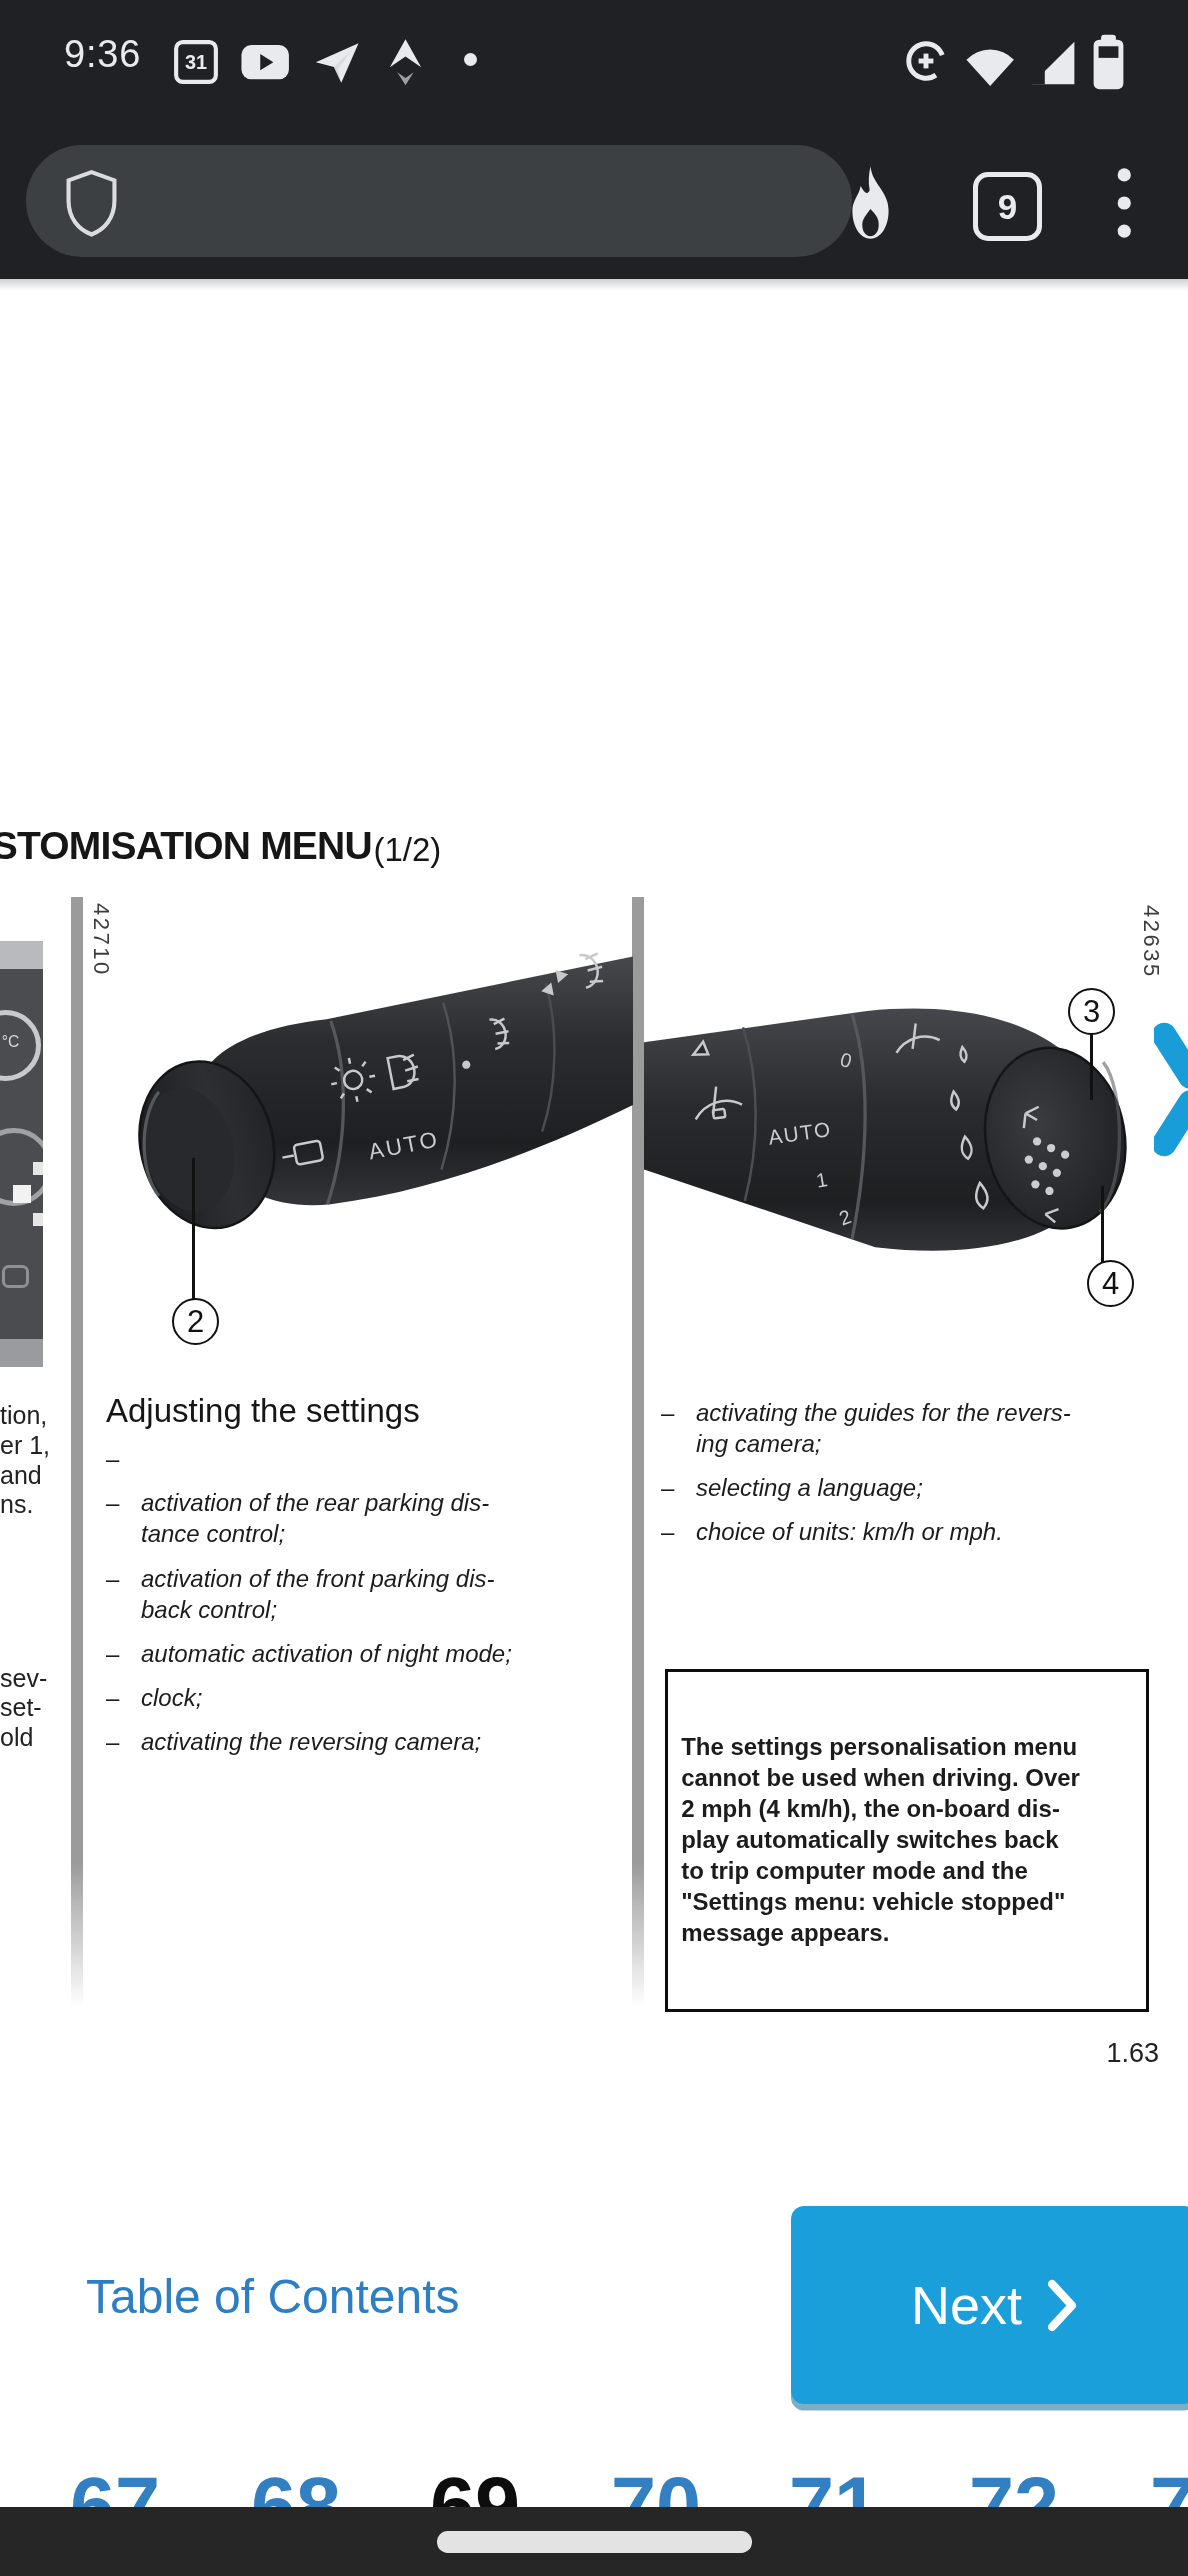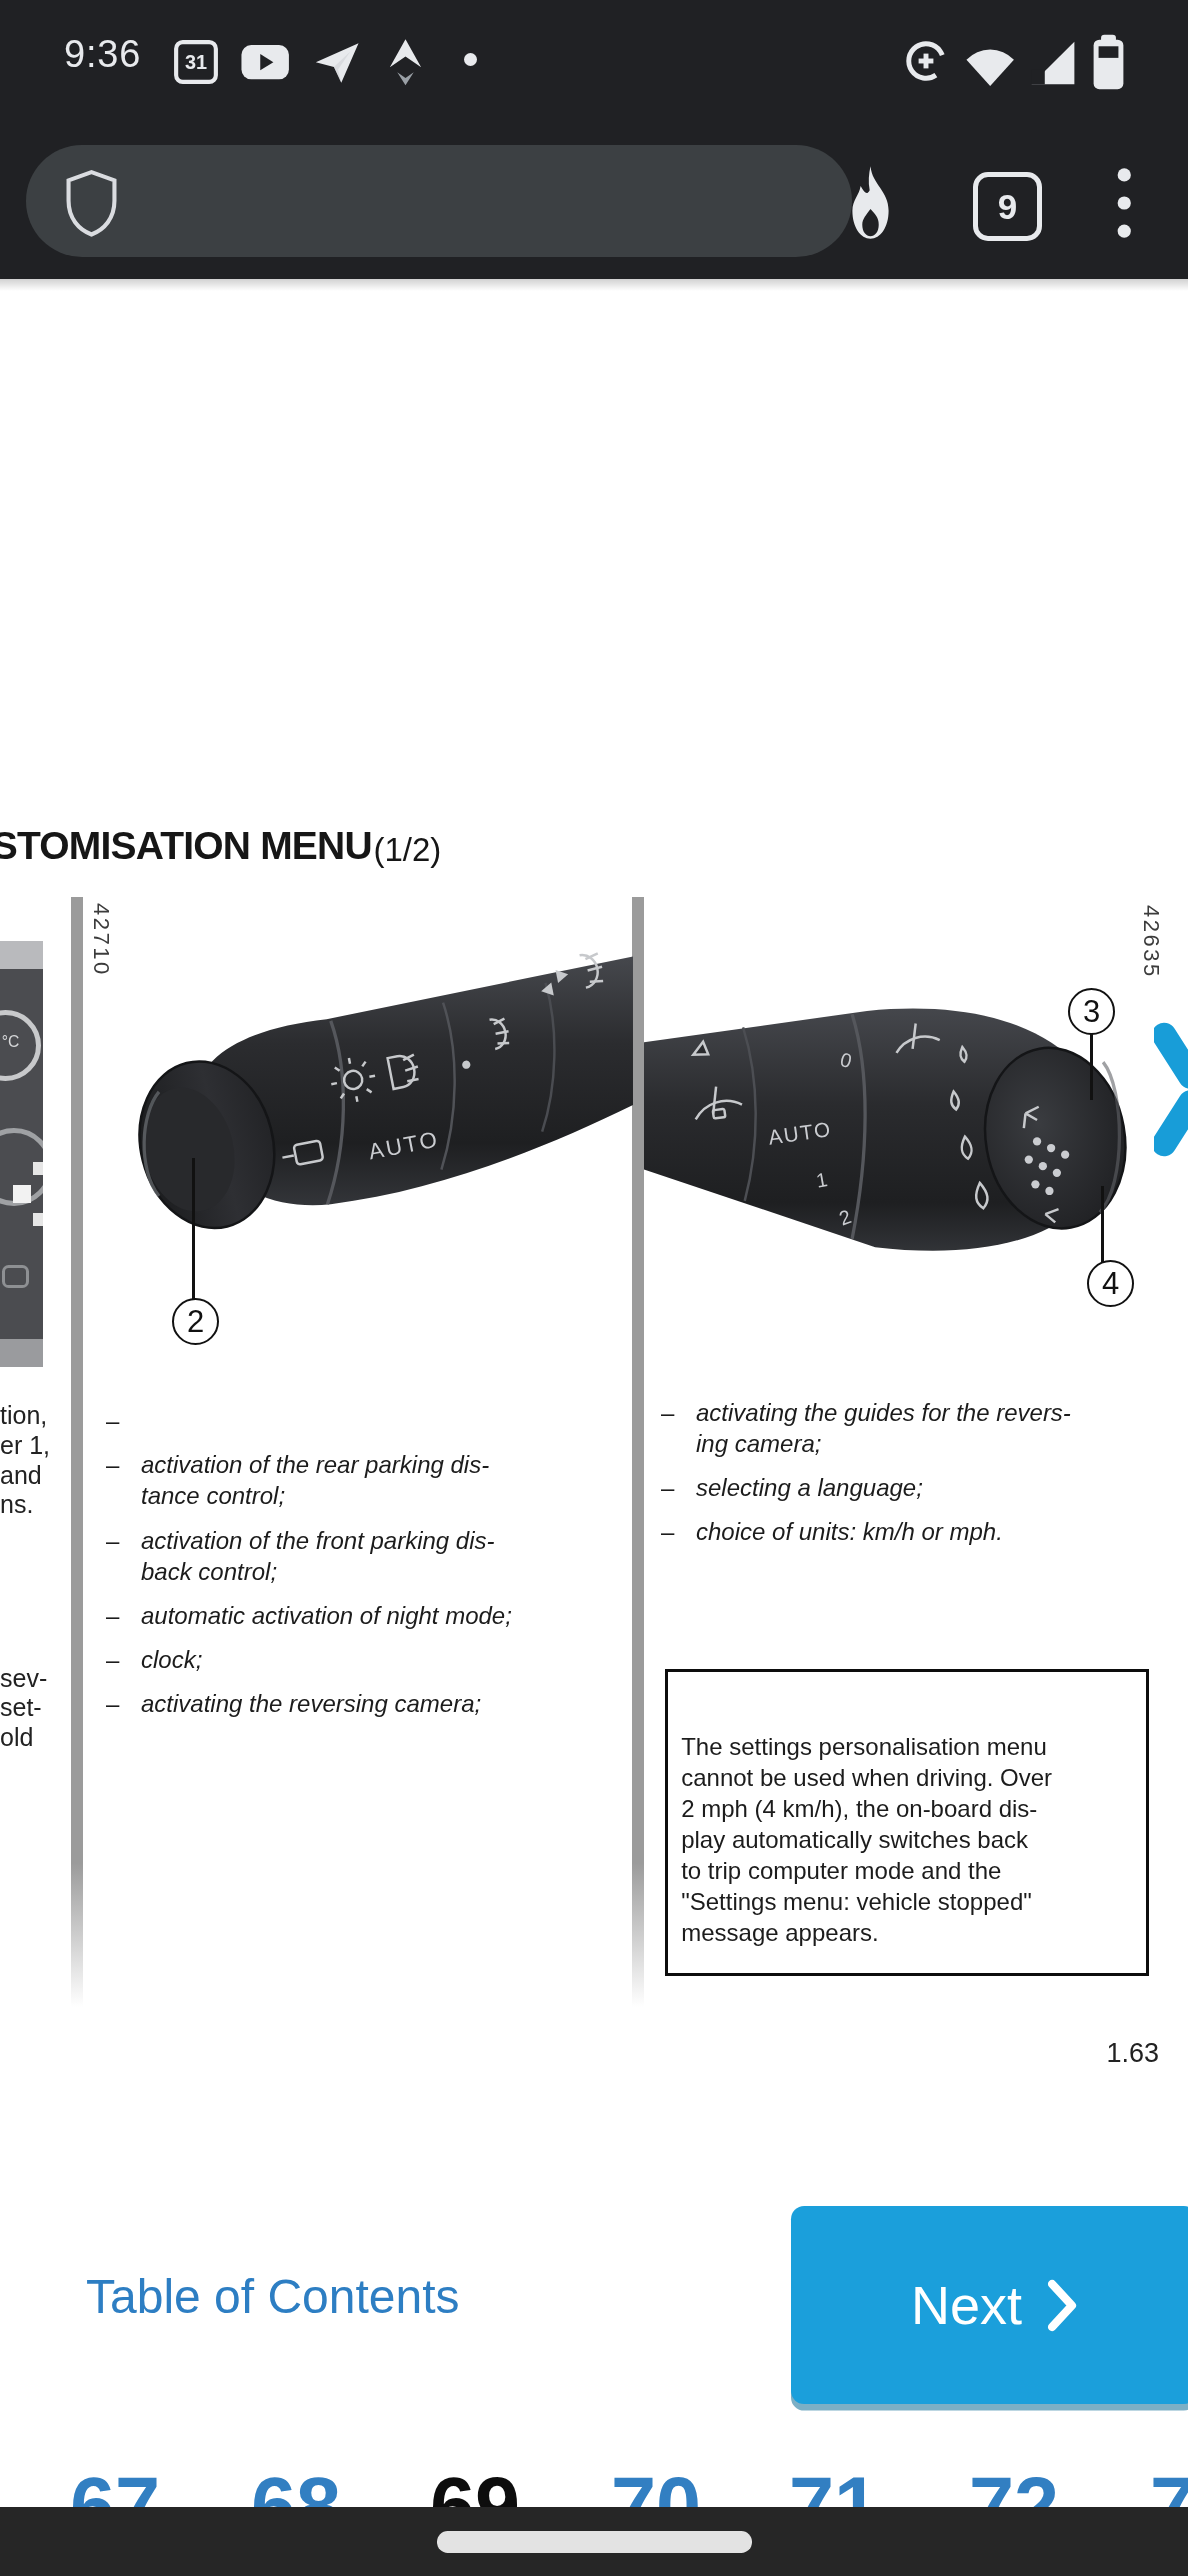--- a/index.html
+++ b/index.html
@@ -52,21 +52,21 @@
   .bodytext{font-size:24px;line-height:31px;color:#1c1c1c;}
   #colLeft{left:106px;top:1392px;width:537px;}
   #colLeft h2{margin:0 0 10px 0;font-size:33px;font-weight:400;color:#161616;line-height:38px;}
   .para{white-space:pre-line;margin:0;}
   .li{display:flex;margin-top:13.2px;}
   .li .dash{width:35px;flex:none;}
   .li .litext{white-space:pre-line;font-style:italic;}
   #colRight{left:661px;top:1397px;width:509px;}
   #colRight .li:first-child{margin-top:0;}
 
-  #noteBox{left:665px;top:1669px;width:484px;height:307px;border:3.3px solid #0d0d0d;box-sizing:border-box;}
+  #noteBox{left:665px;top:1669px;width:484px;height:343px;border:3.3px solid #0d0d0d;box-sizing:border-box;font-weight:bold;}
   #noteText{left:13.2px;top:59px;width:459px;white-space:pre-line;}
   #pageNum{left:991px;top:2038px;width:168px;text-align:right;font-size:27px;color:#222;}
 
   
   #tocLink{left:86px;top:2269px;font-size:48px;color:#2d7ec3;}
   #nextBtn{left:791px;top:2206px;width:406px;height:198px;border-radius:13.2px;background:#1b9fdb;
            box-shadow:0 6.6px 0 rgba(16,110,150,.55);display:flex;align-items:center;justify-content:center;gap:25px;}
   #nextBtn .lbl{color:#fff;font-size:54px;}
 
   .pgnum{top:2460px;font-size:81px;font-weight:700;color:#327fc2;transform:translateX(-50%);}
@@ -274,20 +274,21 @@
 <div class="abs callout" id="callout3">3</div>
 <div class="abs leader" id="lead4"></div>
 <div class="abs callout" id="callout4">4</div>
 
 <svg class="abs" id="blueChevron" width="35" height="135" viewBox="0 0 42 164">
   <line x1="12" y1="16" x2="44" y2="66" stroke="#189dd8" stroke-width="30" stroke-linecap="round"></line>
   <line x1="44" y1="98" x2="12" y2="148" stroke="#189dd8" stroke-width="30" stroke-linecap="round"></line>
 </svg>
 
 <div class="abs bodytext" id="colLeft">
+  <h2>Adjusting the settings</h2>
   <div class="li">
       <span class="dash">–</span>
     </div>
   <div class="li">
       <span class="dash">–</span>
       <span class="litext">activation of the rear parking dis-
 tance control;</span>
     </div>
   <div class="li">
       <span class="dash">–</span>

